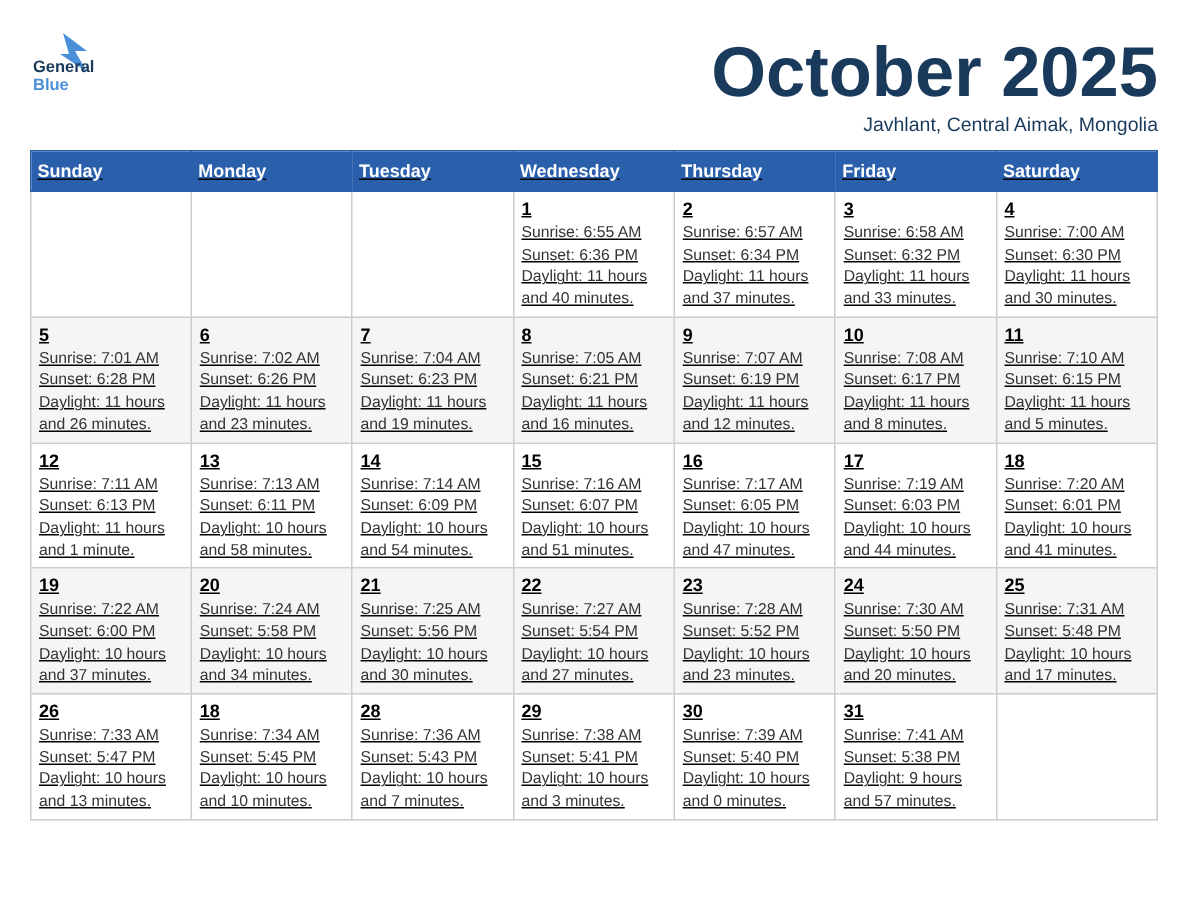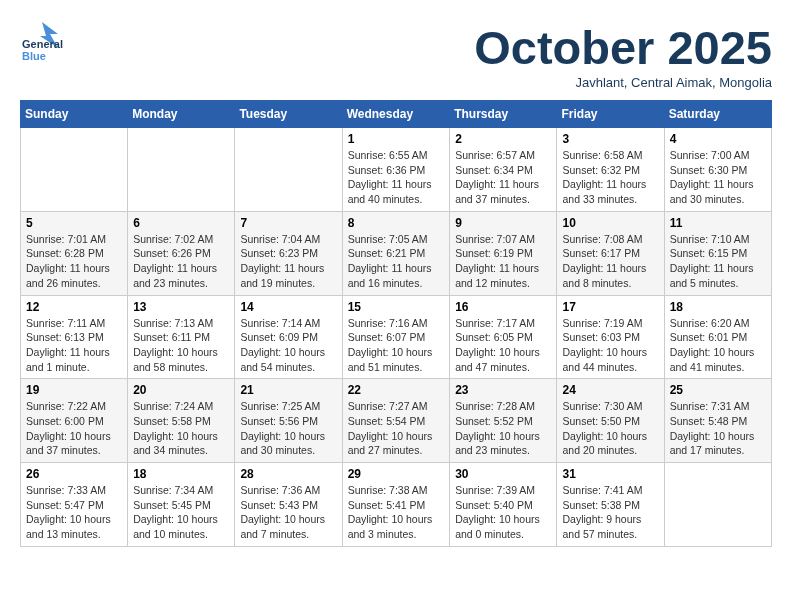--- a/index.html
+++ b/index.html
@@ -25,20 +25,21 @@
       color: #1a3a5c;
     }
     .location-title {
       font-size: 13px;
       color: #1a3a5c;
     }
     .calendar {
       width: 100%;
       border-collapse: collapse;
       font-size: 11px;
+      text-decoration: underline;
     }
     .calendar th {
       background-color: #2a5fac;
       color: #fff;
       padding: 6px 4px;
       text-align: left;
       font-size: 12px;
       font-weight: bold;
       border: 1px solid #2a5fac;
     }
@@ -225,21 +226,21 @@
         </td>
         <td>
           <span class="day-number">17</span>
           <div class="day-info" style="white-space: pre-line;">Sunrise: 7:19 AM
 Sunset: 6:03 PM
 Daylight: 10 hours
 and 44 minutes.</div>
         </td>
         <td>
           <span class="day-number">18</span>
-          <div class="day-info" style="white-space: pre-line;">Sunrise: 6:20 AM
+          <div class="day-info" style="white-space: pre-line;">Sunrise: 7:20 AM
 Sunset: 6:01 PM
 Daylight: 10 hours
 and 41 minutes.</div>
         </td>
       </tr>
       <tr>
         <td>
           <span class="day-number">19</span>
           <div class="day-info" style="white-space: pre-line;">Sunrise: 7:22 AM
 Sunset: 6:00 PM

